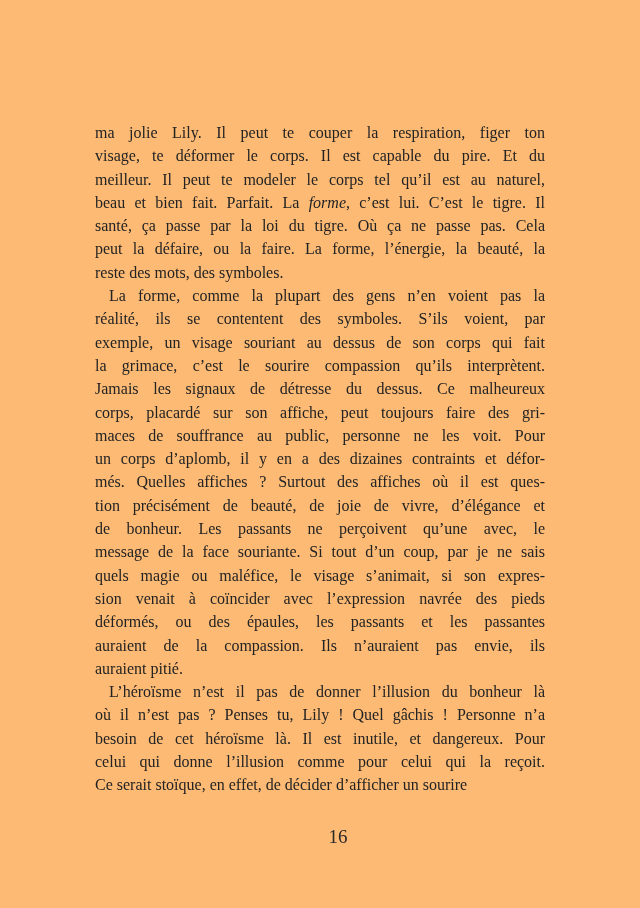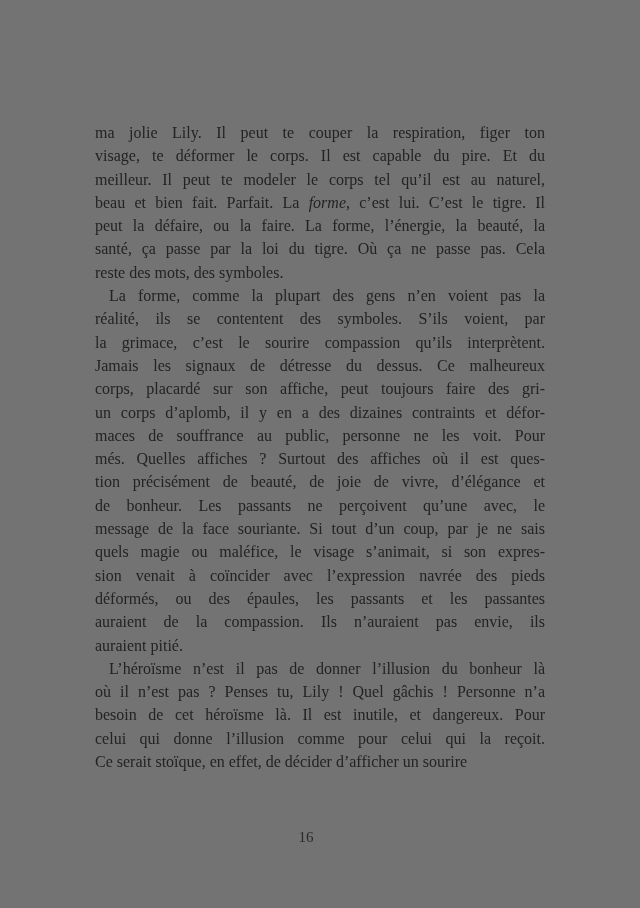--- a/index.html
+++ b/index.html
@@ -4,21 +4,21 @@
 <style>
   html, body {
     margin: 0;
     padding: 0;
     background: #ffffff;
   }
   .page {
     position: relative;
     width: 640px;
     height: 908px;
-    background: #737373;
+    background: #fdba74;
     font-family: "Liberation Serif", "DejaVu Serif", serif;
     color: #232323;
     overflow: hidden;
   }
   .text-block {
     position: absolute;
     left: 95px;
     top: 121px;
     width: 450px;
   }
@@ -36,51 +36,52 @@
   .line.last {
     text-align-last: left;
   }
   .line.indented {
     text-indent: 14px;
   }
   .line em {
   }
   .page-number {
     position: absolute;
-    left: 81px;
+    left: 113px;
     top: 826px;
     width: 450px;
     text-align: center;
-    font-size: 15px;
+    font-size: 19px;
     line-height: 22px;
     color: #2a2a2a;
   }
 </style>
 </head>
 <body>
 
 <div class="page">
   <div class="text-block" id="text-block">
       <div class="paragraph">
         <div class="line">ma jolie Lily. Il peut te couper la respiration, figer ton</div>
         <div class="line">visage, te déformer le corps. Il est capable du pire. Et du</div>
         <div class="line">meilleur. Il peut te modeler le corps tel qu’il est au naturel,</div>
         <div class="line">beau et bien fait. Parfait. La <em>forme</em>, c’est lui. C’est le tigre. Il</div>
+        <div class="line">santé, ça passe par la loi du tigre. Où ça ne passe pas. Cela</div>
         <div class="line">peut la défaire, ou la faire. La forme, l’énergie, la beauté, la</div>
-        <div class="line">santé, ça passe par la loi du tigre. Où ça ne passe pas. Cela</div>
         <div class="line last">reste des mots, des symboles.</div>
       </div>
       <div class="paragraph">
         <div class="line indented">La forme, comme la plupart des gens n’en voient pas la</div>
         <div class="line">réalité, ils se contentent des symboles. S’ils voient, par</div>
+        <div class="line">exemple, un visage souriant au dessus de son corps qui fait</div>
         <div class="line">la grimace, c’est le sourire compassion qu’ils interprètent.</div>
         <div class="line">Jamais les signaux de détresse du dessus. Ce malheureux</div>
         <div class="line">corps, placardé sur son affiche, peut toujours faire des gri-</div>
+        <div class="line">maces de souffrance au public, personne ne les voit. Pour</div>
         <div class="line">un corps d’aplomb, il y en a des dizaines contraints et défor-</div>
-        <div class="line">maces de souffrance au public, personne ne les voit. Pour</div>
         <div class="line">més. Quelles affiches ? Surtout des affiches où il est ques-</div>
         <div class="line">tion précisément de beauté, de joie de vivre, d’élégance et</div>
         <div class="line">de bonheur. Les passants ne perçoivent qu’une avec, le</div>
         <div class="line">message de la face souriante. Si tout d’un coup, par je ne sais</div>
         <div class="line">quels magie ou maléfice, le visage s’animait, si son expres-</div>
         <div class="line">sion venait à coïncider avec l’expression navrée des pieds</div>
         <div class="line">déformés, ou des épaules, les passants et les passantes</div>
         <div class="line">auraient de la compassion. Ils n’auraient pas envie, ils</div>
         <div class="line last">auraient pitié.</div>
       </div>

